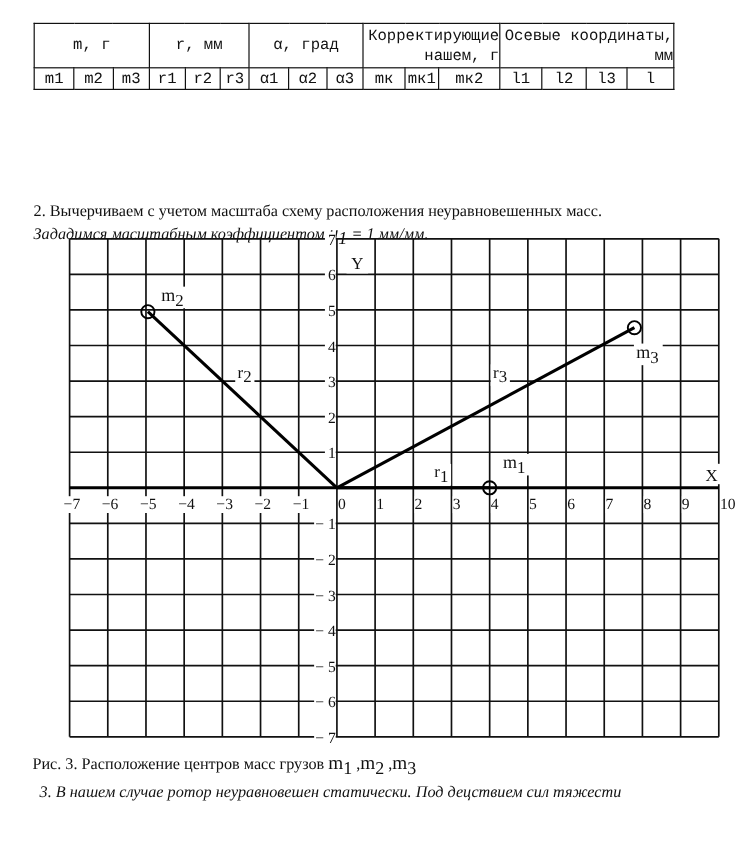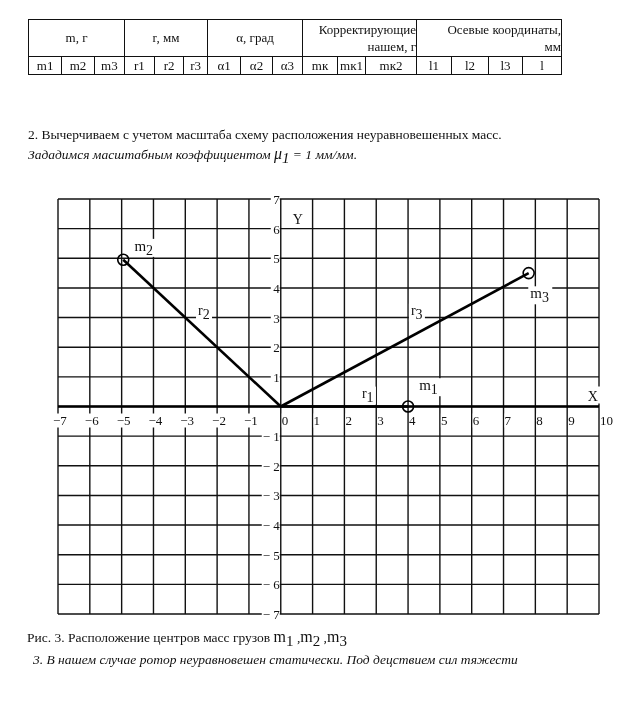--- a/index.html
+++ b/index.html
@@ -1,26 +1,26 @@
 <!DOCTYPE html>
 <html><head>
 <meta charset="utf-8">
 <style>
   html, body { margin:0; padding:0; background:#ffffff; }
   body { width:625px; height:713px; position:relative; overflow:hidden;
          font-family:"Liberation Serif", "DejaVu Serif", serif; color:#111; }
   .abs { position:absolute; }
   table.params { position:absolute; left:28px; top:19px; border-collapse:collapse;
-                 font-family:Liberation Serif, serif; font-size:13px; }
+                 font-family:Liberation Mono, monospace; font-size:13px; }
   table.params td { border:1px solid #111; text-align:center; padding:0; line-height:16px; }
   table.params tr.h1 td { height:36px; vertical-align:middle; }
   table.params tr.h1 td.two { line-height:17px;text-align:right; }
   table.params tr.h2 td { height:17px; }
   table.params tr.dv td { height:17px; }
-  .para { position:absolute; left:28px; font-size:13.5px; line-height:18px; white-space:nowrap; }
+  .para { position:absolute; left:28px; font-size:13.5px; line-height:18px; white-space:nowrap;margin-top:41px; }
   .mu { font-size:16px; }
   .sub { font-size:15px; vertical-align:-4px; }
   .caption { position:absolute; left:27px; top:628px; font-size:13.5px; white-space:nowrap; }
   .caption .m { font-size:16px; }
   .caption .m sub { font-size:15px; vertical-align:-4px; }
   .para3 { position:absolute; left:33px; top:652px; font-size:13.5px; white-space:nowrap;font-style:italic; }
   svg text { font-family:"Liberation Serif", serif; }
 </style>
 </head>
 <body>

